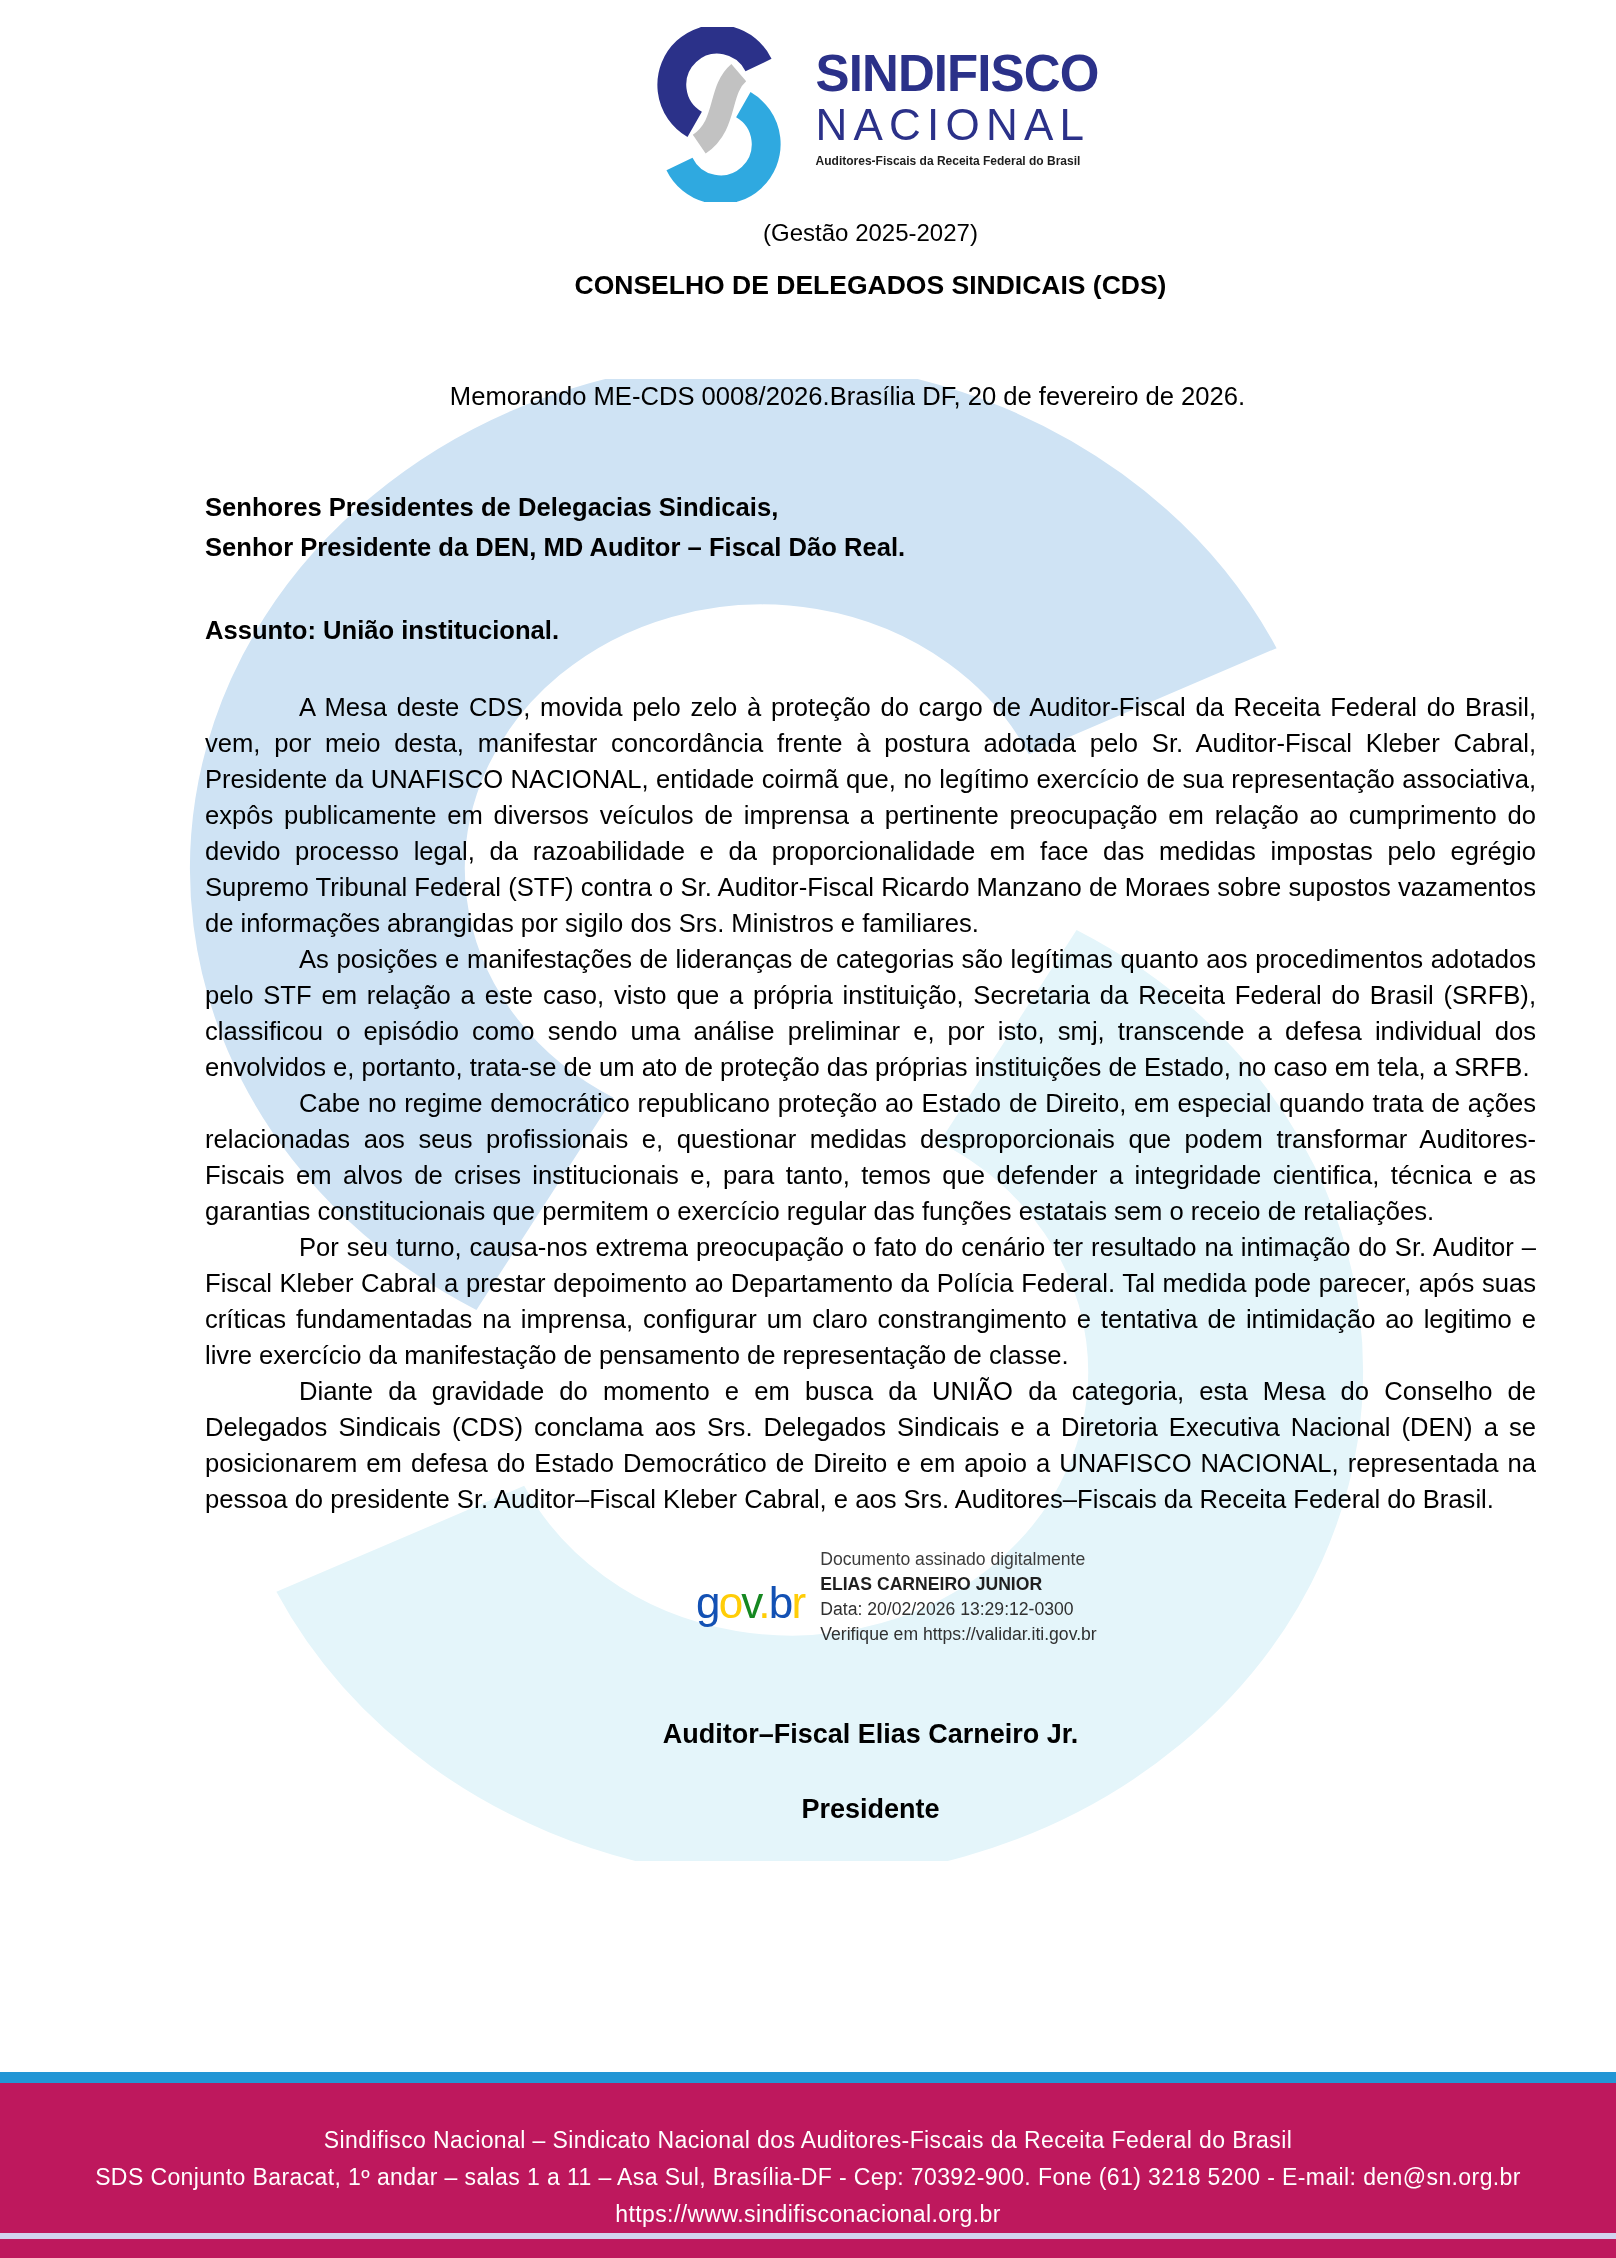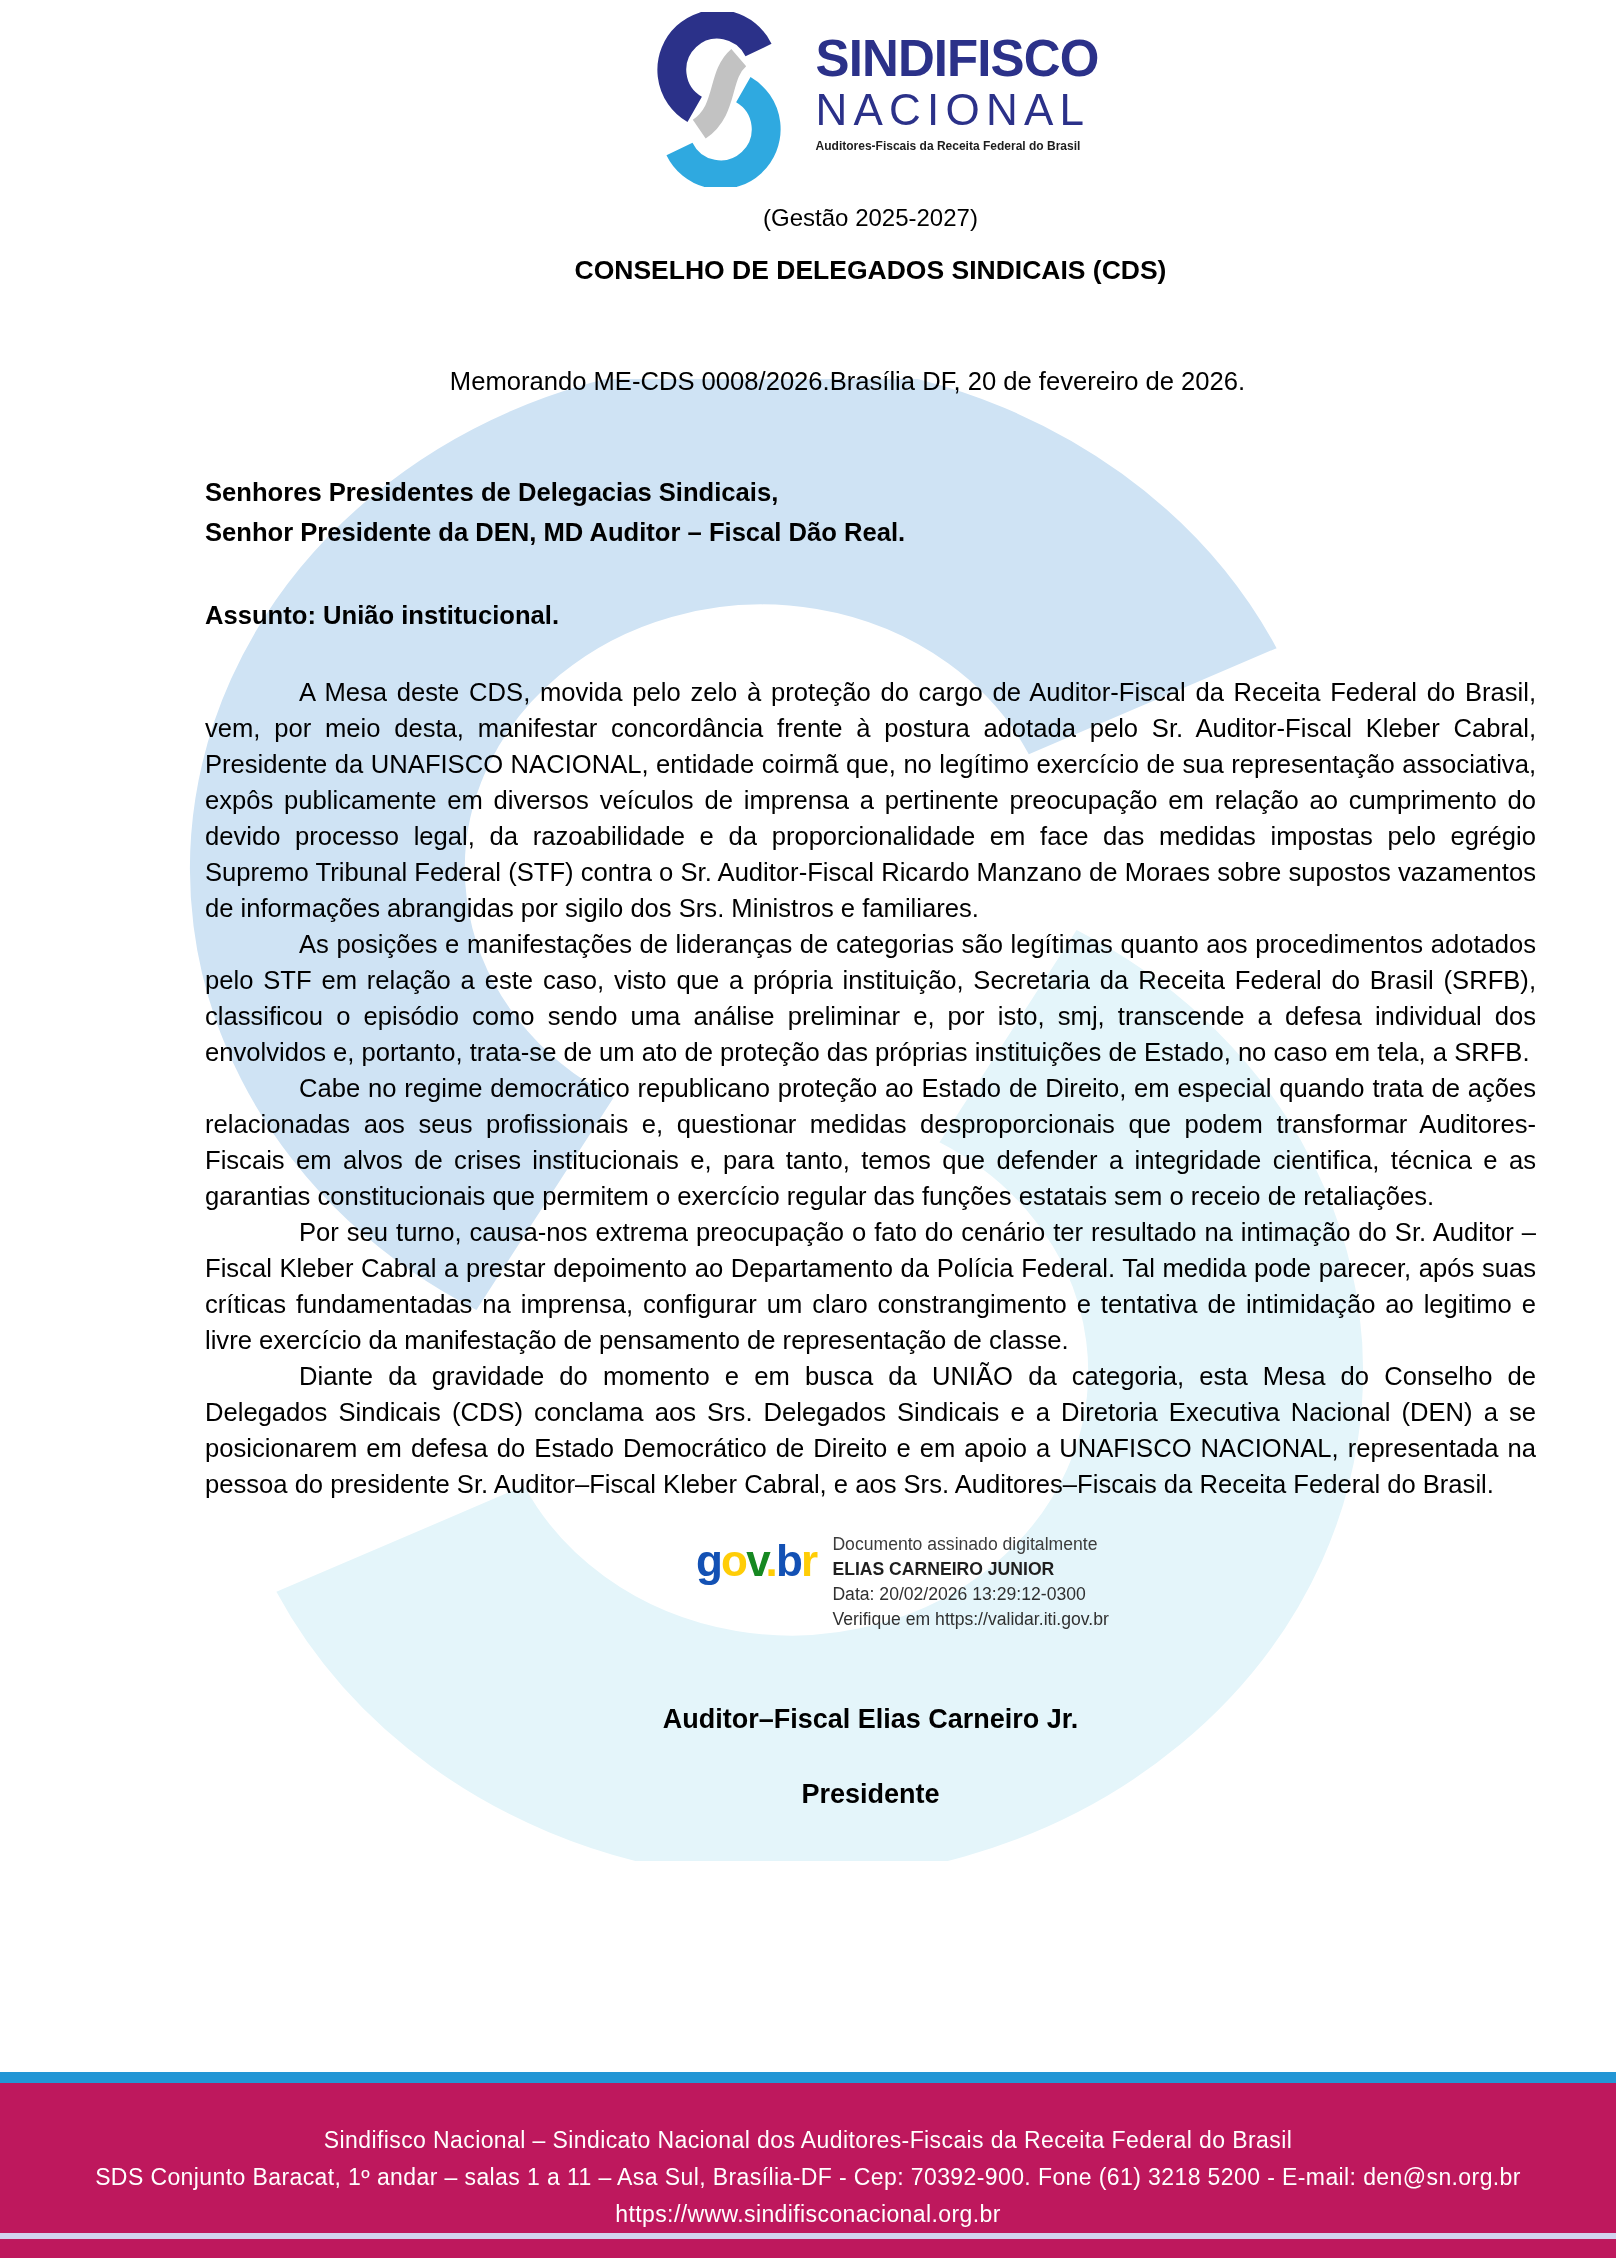--- a/index.html
+++ b/index.html
@@ -17,21 +17,21 @@
     width:1447px;height:1482px;
     z-index:0;pointer-events:none;
   }
   
   .content{
     position:relative;z-index:1;
     margin:0 80px 0 205px; 
   }
   
   .logo-block{
-    padding-top:12px;
+    padding-top:27px;
     display:flex;justify-content:center;align-items:flex-start;gap:21px;
     height:187px;
   }
   .logo-mark{width:152px;height:175px;flex:0 0 auto;}
   .logo-text{margin-top:21px;line-height:1;}
   .logo-title{
     font-size:51px;font-weight:bold;color:#2b3189;letter-spacing:-0.9px;
   }
   .logo-subtitle{
     font-size:44px;font-weight:normal;color:#2b3189;letter-spacing:6.2px;margin-top:3.5px;
@@ -52,22 +52,22 @@
   
   .body-text{ margin-top:44px;font-size:25.6px;line-height:36px;text-align:justify; }
   .body-text p{ margin:0;text-indent:94px; }
   
   .stamp{
     margin-top:30px;margin-left:491px;
     display:flex;gap:16px;align-items:flex-start;
     font-size:17.6px;line-height:25px;color:#303030;
   }
   .gov-logo{
-    margin-top:7px;
-    font-size:44px;font-weight:bold;letter-spacing:-1.8px;line-height:1;
+    margin-top:34px;
+    font-size:44px;font-weight:normal;letter-spacing:-1.8px;line-height:1;
     flex:0 0 auto;
   }
   .stamp-header{ color:#3c3c3c; }
   .stamp-name{ font-weight:bold;color:#1f1f1f; }
   
   .signer-name{ margin-top:72px;text-align:center;font-size:27px;font-weight:bold; }
   .signer-role{ margin-top:44px;text-align:center;font-size:27px;font-weight:bold; }
   
   .footer{ position:absolute;left:0;bottom:0;width:100%;z-index:2; }
   .footer-stripe{ height:10.6px;background:#2396d5; }

